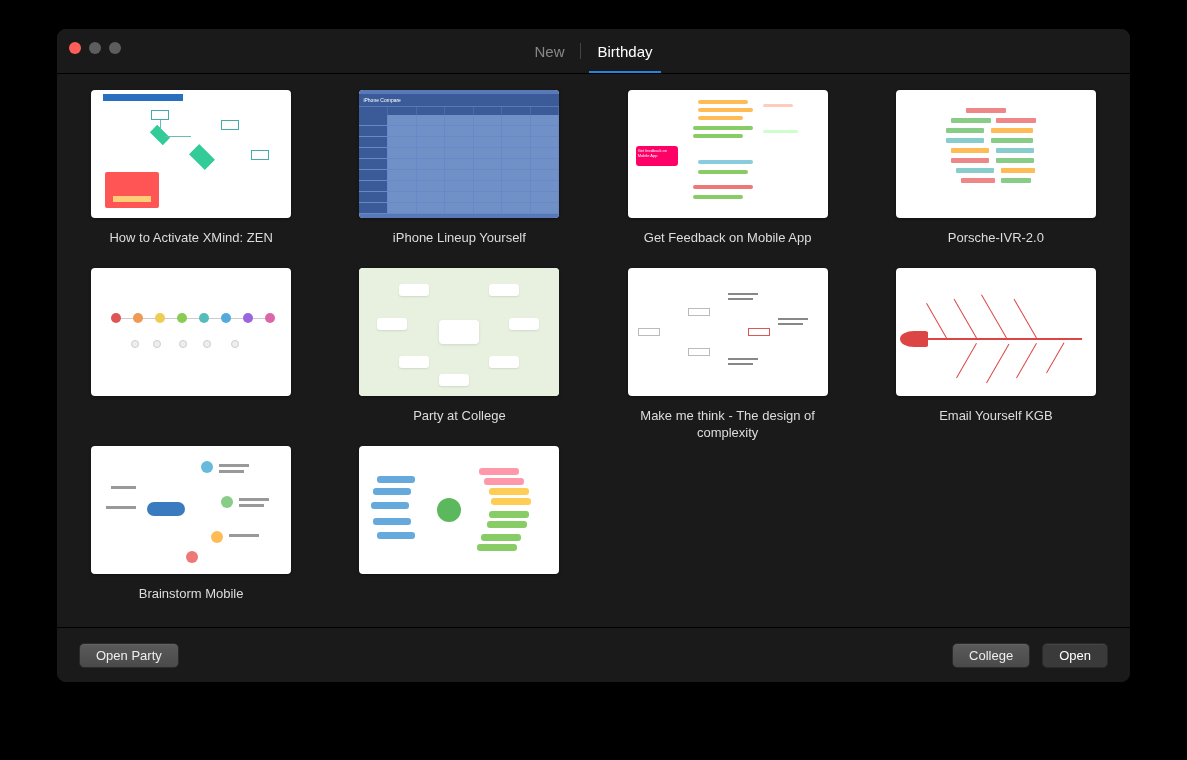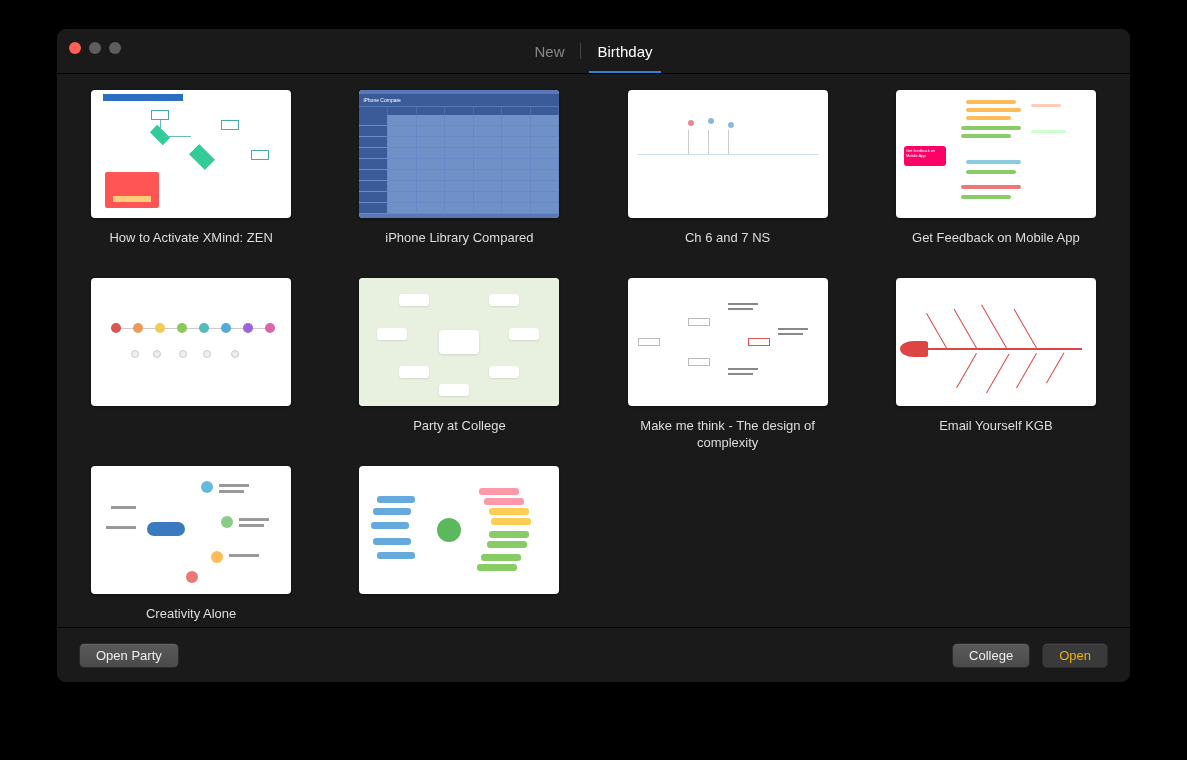--- a/index.html
+++ b/index.html
@@ -83,21 +83,21 @@
   }
   .content {
     flex: 1;
     overflow-y: auto;
     padding: 16px 30px 0 30px;
     background: #1a1a1a;
   }
   .grid {
     display: grid;
     grid-template-columns: repeat(4, 1fr);
-    gap: 10px 60px;
+    gap: 0 60px;
   }
   .card {
     display: flex;
     flex-direction: column;
     align-items: center;
     cursor: pointer;
   }
   .thumb {
     width: 200px;
     height: 128px;
@@ -130,21 +130,21 @@
     border: 1px solid #2a2a2a;
     color: #eee;
     font-size: 13px;
     padding: 4px 16px;
     border-radius: 5px;
     cursor: pointer;
     box-shadow: 0 1px 0 rgba(255,255,255,0.05) inset;
   }
   .btn.disabled {
     background: #3a3a3a;
-    color: #eab308;
+    color: #ffffff;
     cursor: default;
   }
   .footer-right {
     margin-left: auto;
     display: flex;
     gap: 12px;
   }
 
   
   .t-flow { position: relative; width:100%; height:100%; }
@@ -342,37 +342,23 @@
                 <div class="lab"></div>
                 <div></div>
                 <div></div>
                 <div></div>
                 <div></div>
                 <div></div>
                 <div></div>
               </div>
           </div>
         </div>
-        <div class="card-label">iPhone Library Compared</div>
-      </div>
-
-      <div class="card">
-        <div class="thumb">
-          <div class="t-blank">
-            <div class="line" style="top:64px;left:10px;width:180px;"></div>
-            <div class="dot" style="top:30px;left:60px;background:#e88;"></div>
-            <div class="dot" style="top:28px;left:80px;background:#8bd;"></div>
-            <div class="dot" style="top:32px;left:100px;background:#8bd;"></div>
-            <div class="line" style="top:40px;left:60px;width:1px;height:24px;background:#ccc;"></div>
-            <div class="line" style="top:40px;left:80px;width:1px;height:24px;background:#ccc;"></div>
-            <div class="line" style="top:40px;left:100px;width:1px;height:24px;background:#ccc;"></div>
-          </div>
-        </div>
-        <div class="card-label">Ch 6 and 7 NS</div>
-      </div>
+        <div class="card-label">iPhone Lineup Yourself</div>
+      </div>
+
 
 
       <div class="card">
         <div class="thumb">
           <div class="t-pink">
             <div class="pill"><span>Get feedback on Mobile App</span></div>
             <div class="bar" style="top:10px;left:70px;width:50px;background:#fb5;"></div>
             <div class="bar" style="top:18px;left:70px;width:55px;background:#fb5;"></div>
             <div class="bar" style="top:26px;left:70px;width:45px;background:#fb5;"></div>
             <div class="bar" style="top:36px;left:65px;width:60px;background:#8c6;"></div>
@@ -381,20 +367,42 @@
             <div class="bar" style="top:80px;left:70px;width:50px;background:#8c6;"></div>
             <div class="bar" style="top:95px;left:65px;width:60px;background:#e77;"></div>
             <div class="bar" style="top:105px;left:65px;width:50px;background:#8c6;"></div>
             <div class="bar" style="top:14px;left:135px;width:30px;background:#fcb;height:3px;"></div>
             <div class="bar" style="top:40px;left:135px;width:35px;background:#cfc;height:3px;"></div>
           </div>
         </div>
         <div class="card-label">Get Feedback on Mobile App</div>
       </div>
 
+      <div class="card">
+        <div class="thumb">
+          <div class="t-org">
+            <div class="bar" style="top:18px;left:70px;width:40px;background:#e88;"></div>
+            <div class="bar" style="top:28px;left:55px;width:40px;background:#8c8;"></div>
+            <div class="bar" style="top:28px;left:100px;width:40px;background:#e88;"></div>
+            <div class="bar" style="top:38px;left:50px;width:38px;background:#8c8;"></div>
+            <div class="bar" style="top:38px;left:95px;width:42px;background:#fb5;"></div>
+            <div class="bar" style="top:48px;left:50px;width:38px;background:#8cc;"></div>
+            <div class="bar" style="top:48px;left:95px;width:42px;background:#8c8;"></div>
+            <div class="bar" style="top:58px;left:55px;width:38px;background:#fb5;"></div>
+            <div class="bar" style="top:58px;left:100px;width:38px;background:#8cc;"></div>
+            <div class="bar" style="top:68px;left:55px;width:38px;background:#e88;"></div>
+            <div class="bar" style="top:68px;left:100px;width:38px;background:#8c8;"></div>
+            <div class="bar" style="top:78px;left:60px;width:38px;background:#8cc;"></div>
+            <div class="bar" style="top:78px;left:105px;width:34px;background:#fb5;"></div>
+            <div class="bar" style="top:88px;left:65px;width:34px;background:#e88;"></div>
+            <div class="bar" style="top:88px;left:105px;width:30px;background:#8c8;"></div>
+          </div>
+        </div>
+        <div class="card-label">Porsche-IVR-2.0</div>
+      </div>
 
       <div class="card">
         <div class="thumb">
           <div class="t-icons">
             <div class="li" style="top:50px;left:20px;width:160px;"></div>
             <div class="ic" style="top:45px;left:20px;background:#d55;"></div>
             <div class="ic" style="top:45px;left:42px;background:#e95;"></div>
             <div class="ic" style="top:45px;left:64px;background:#ec5;"></div>
             <div class="ic" style="top:45px;left:86px;background:#8c5;"></div>
             <div class="ic" style="top:45px;left:108px;background:#5bb;"></div>
@@ -472,21 +480,21 @@
             <div class="node" style="top:105px;left:95px;background:#e77;"></div>
             <div class="txt" style="top:18px;left:128px;width:30px;"></div>
             <div class="txt" style="top:24px;left:128px;width:25px;"></div>
             <div class="txt" style="top:52px;left:148px;width:30px;"></div>
             <div class="txt" style="top:58px;left:148px;width:25px;"></div>
             <div class="txt" style="top:88px;left:138px;width:30px;"></div>
             <div class="txt" style="top:40px;left:20px;width:25px;"></div>
             <div class="txt" style="top:60px;left:15px;width:30px;"></div>
           </div>
         </div>
-        <div class="card-label">Creativity Alone</div>
+        <div class="card-label">Brainstorm Mobile</div>
       </div>
 
       <div class="card">
         <div class="thumb">
           <div class="t-snack">
             <div class="center"></div>
             <div class="bar" style="top:22px;left:120px;width:40px;background:#f9a;"></div>
             <div class="bar" style="top:32px;left:125px;width:40px;background:#f9a;"></div>
             <div class="bar" style="top:42px;left:130px;width:40px;background:#fc5;"></div>
             <div class="bar" style="top:52px;left:132px;width:40px;background:#fc5;"></div>

